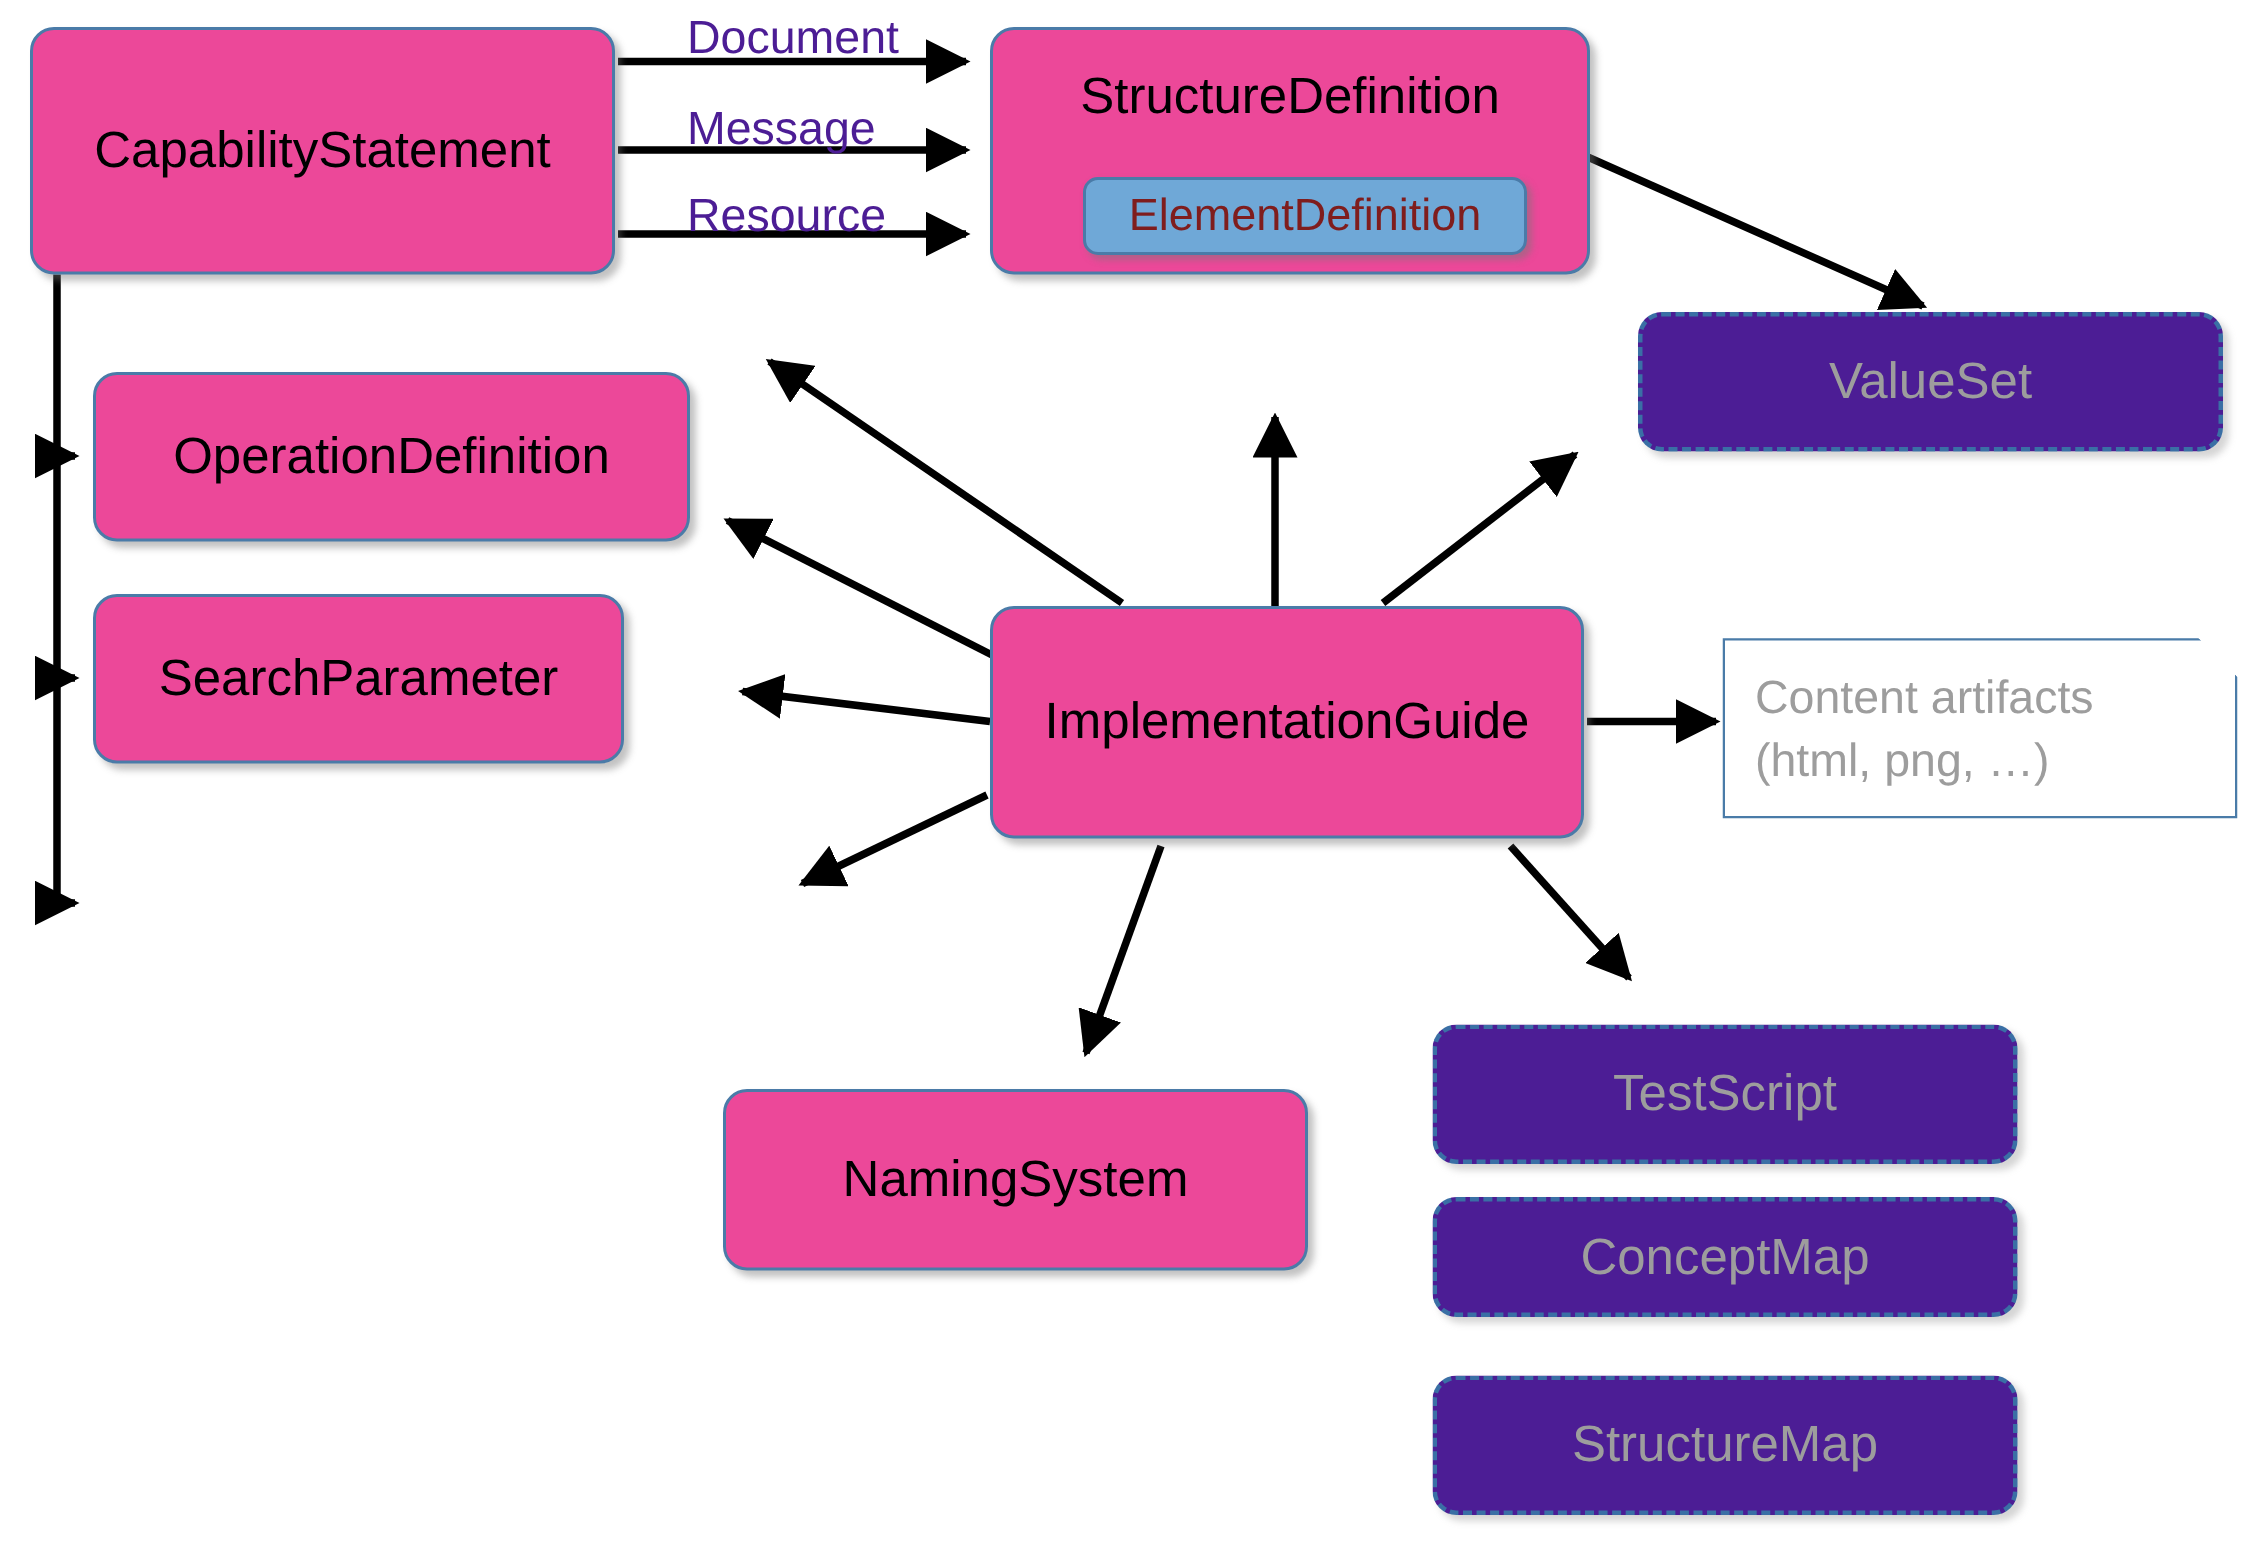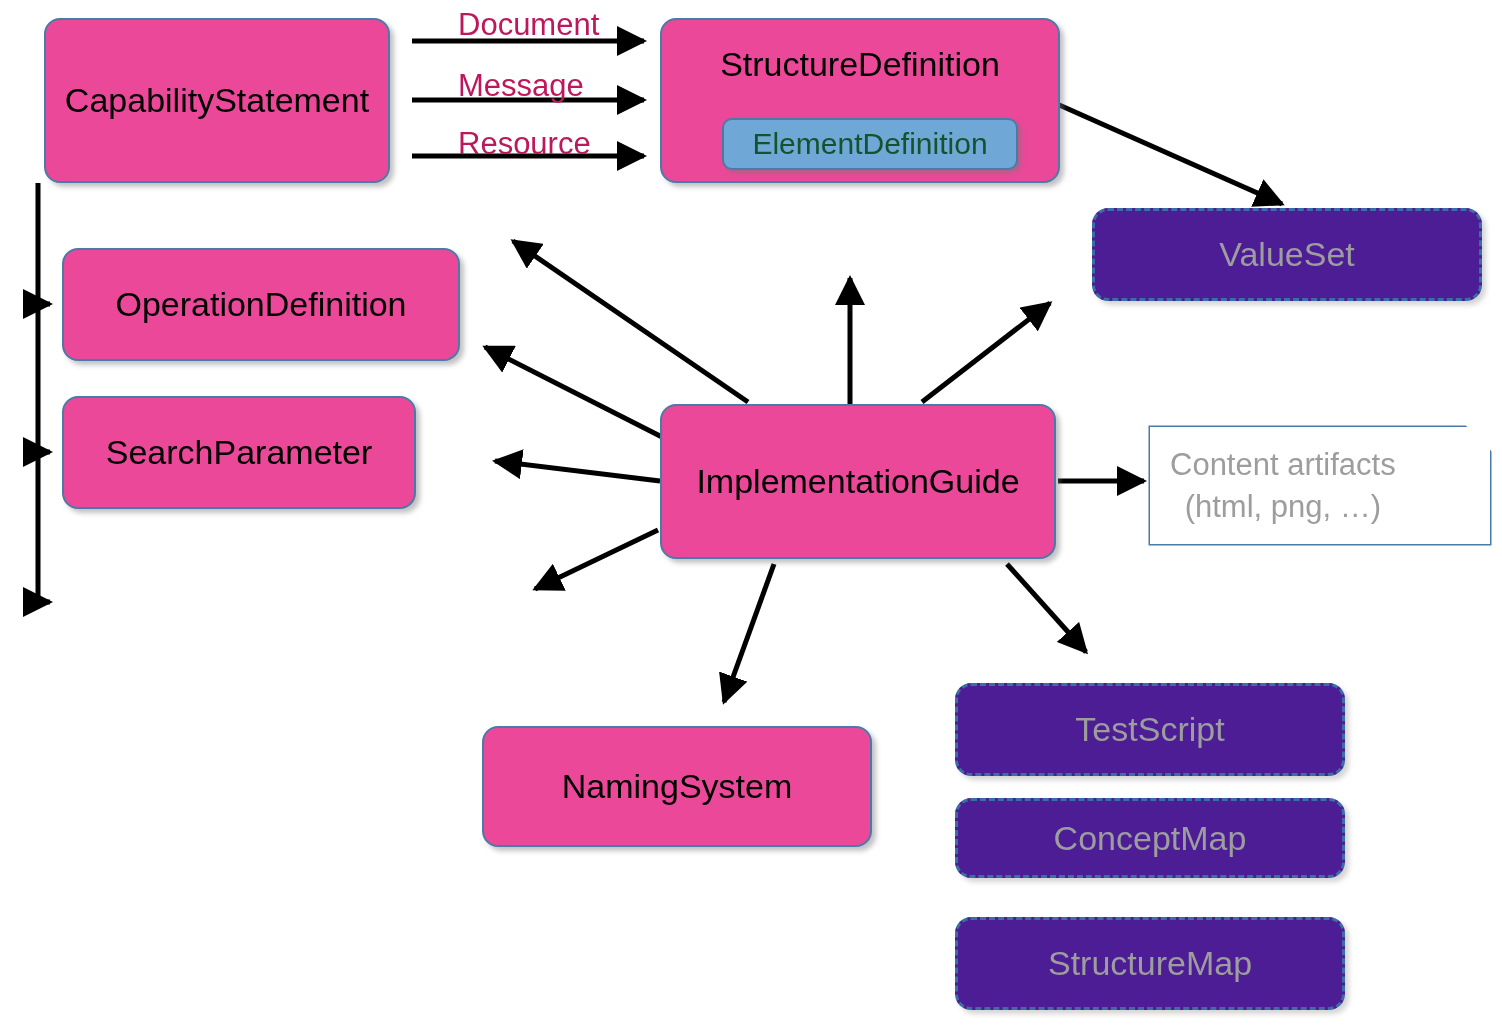--- a/index.html
+++ b/index.html
@@ -38,21 +38,21 @@
     background: #ec4899;
     border: 2px solid #4a7ba8;
     border-radius: 16px;
     color: #000000;
     box-shadow: 4px 4px 5px rgba(120,120,120,0.45);
   }
   .node-inner {
     background: #6fa8d7;
     border: 2px solid #4a7ba8;
     border-radius: 10px;
-    color: #14532d;
+    color: #7f1d1d;
     box-shadow: 3px 3px 4px rgba(120,120,120,0.5);
   }
   .node-dashed {
     background: #4c1d95;
     border: 3px dashed #3a6fa5;
     border-radius: 16px;
     color: #9d9d9d;
     box-shadow: 4px 4px 5px rgba(150,150,150,0.40);
   }
   .node-note {
@@ -62,21 +62,21 @@
     text-align: left;
   }
   .note-text {
     position: relative;
     padding-left: 20px;
     z-index: 2;
     line-height: 1.35;
   }
   .edge-label {
     position: absolute;
-    color: #be185d;
+    color: #4c1d95;
     white-space: nowrap;
   }
   .t34 { font-size: 34px; }
   .t31 { font-size: 31px; }
   .t30 { font-size: 30px; }
 </style>
 </head>
 <body>
 
 <div id="canvas">
@@ -102,21 +102,21 @@
       <path d="M 850 404 L 850 278"></path>
       <path d="M 922 402 L 1050 303"></path>
       <path d="M 1058 481 L 1144 481"></path>
       <path d="M 774 564 L 724 702"></path>
       <path d="M 1007 564 L 1086 652"></path>
     </g>
     <path d="M 1150 427 L 1465 427 L 1490 452 L 1490 544 L 1150 544 Z" fill="#ffffff" stroke="#4a7ba8" stroke-width="3"></path>
     <path d="M 1465 427 L 1490 452" fill="none" stroke="#4a7ba8" stroke-width="3"></path>
   </svg>
 
-  <div class="node node-solid t34" style="left:20px;top:18px;width:346px;height:165px;margin-left:24px;">
+  <div class="node node-solid t34" style="left:20px;top:18px;width:390px;height:165px;">
     <span>CapabilityStatement</span>
   </div>
 
   <div class="node node-solid t34" style="left:660px;top:18px;width:400px;height:165px;align-items:flex-start;padding-top:24px;">
     <span>StructureDefinition</span>
   </div>
 
   <div class="node node-inner t30" style="left:722px;top:118px;width:296px;height:52px;">
     <span>ElementDefinition</span>
   </div>
@@ -131,21 +131,21 @@
 
   <div class="node node-solid t34" style="left:62px;top:396px;width:354px;height:113px;">
     <span>SearchParameter</span>
   </div>
 
 
   <div class="node node-solid t34" style="left:660px;top:404px;width:396px;height:155px;">
     <span>ImplementationGuide</span>
   </div>
 
-  <div class="node node-note t31" style="left:1150px;top:427px;width:340px;height:117px;text-align:center;">
+  <div class="node node-note t31" style="left:1150px;top:427px;width:340px;height:117px;">
     <div class="note-text">
       <div>Content artifacts</div>
       <div>(html, png, …)</div>
     </div>
   </div>
 
   <div class="node node-solid t34" style="left:482px;top:726px;width:390px;height:121px;">
     <span>NamingSystem</span>
   </div>
 

